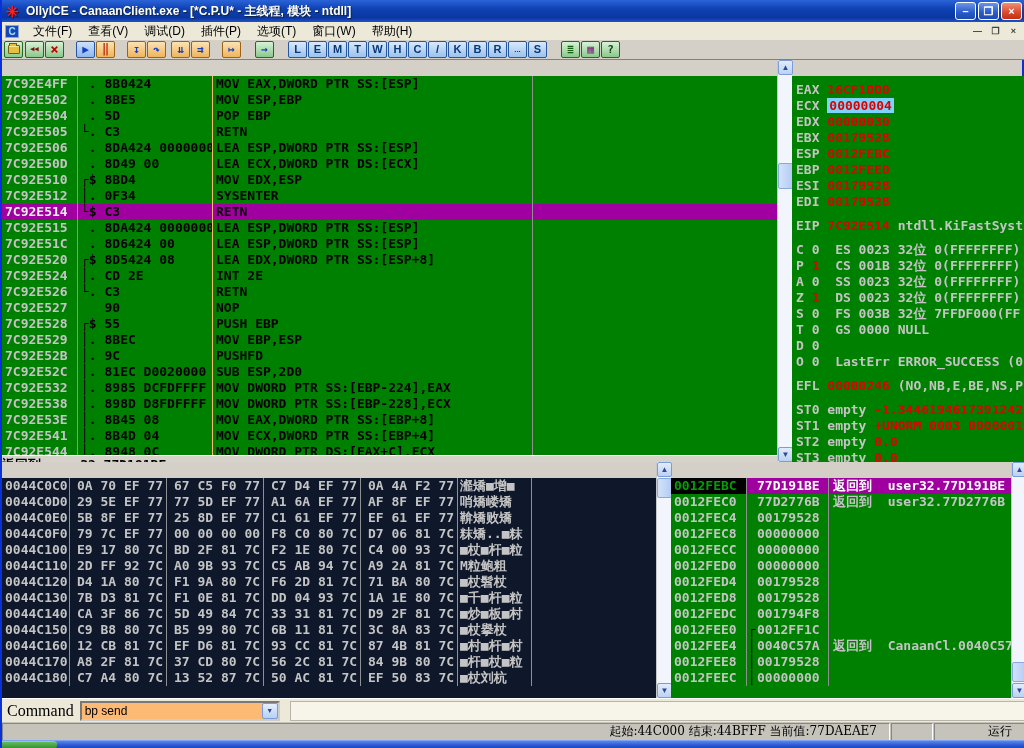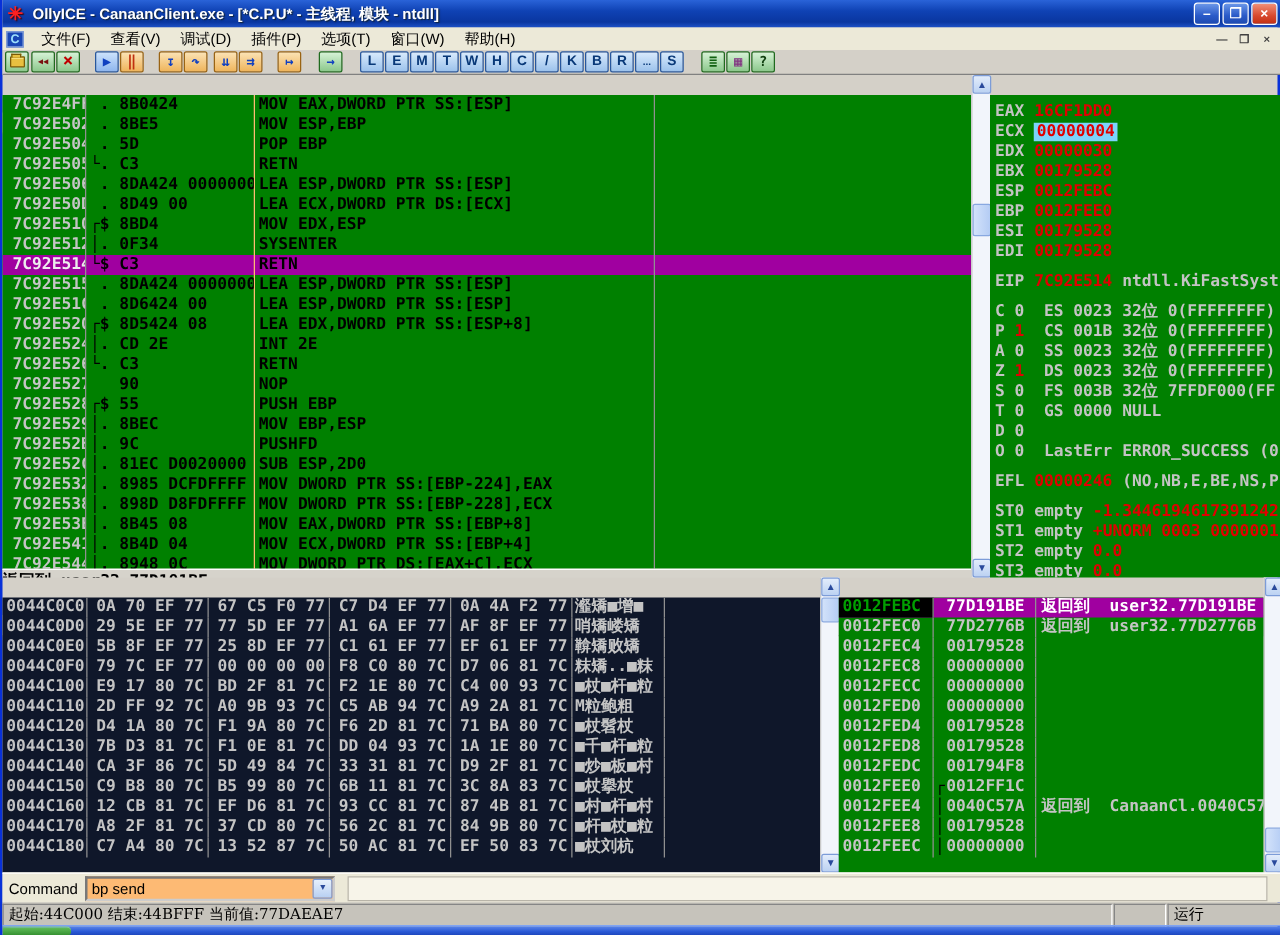--- a/index.html
+++ b/index.html
@@ -50,21 +50,21 @@
     border-right:1px solid #888; box-shadow:inset -1px 0 #fff; overflow:hidden; font-family:"DejaVu Sans Mono", monospace; }
   .green { background:#008000; }
   .g { color:#C4C4C4; } .r { color:#E00000; }
   .sel { background:#7dd3fc; padding:0 2px; }
 
   
   #disasm { position:absolute; left:0; top:60px; width:775px; height:395px; }
   #disasm-rows { position:absolute; left:0; top:16px; width:775px; height:379px; overflow:hidden; background:#008000; }
   .drow { display:flex; height:16px; line-height:16px; }
   .drow.selrow { background:#A000A0; }
-  .drow .c1 { width:67px;  padding-left:8px; border-right:1px solid #909090; overflow:hidden; }
+  .drow .c1 { width:76px;  padding-left:3px; border-right:1px solid #909090; overflow:hidden; }
   .drow .c2 { width:135px; padding-left:3px; border-right:1px solid #fdba74; overflow:hidden; color:#000; }
   .drow .c3 { width:320px; padding-left:3px; border-right:1px solid #909090; overflow:hidden; color:#000; }
   .drow .c4 { flex:1; overflow:hidden; }
   .selrow .c1 { color:#ECECEC; }
   #info-bar { position:absolute; left:0; top:395px; width:775px; height:7px; background:#D6D3CB; overflow:hidden;
     border-top:1px solid #fff; color:#000; }
 
   
   .sb { position:absolute; width:15px; background:#F2F5FB; border-left:1px solid #C8C8C8; }
   .sb .arrow { position:absolute; left:0; width:15px; height:15px; background:linear-gradient(#E2ECFB,#BCD2F2);
@@ -96,31 +96,31 @@
   .srow .sv { width:82px; padding-left:10px; border-right:1px solid #909090; overflow:hidden; position:relative; }
   .srow .sv .bk { position:absolute; left:1px; top:0; color:#000; }
   .srow .sc { flex:1; padding-left:4px; overflow:hidden; }
   .srow.selrow .sa { background:#000; color:#00A000; }
   .srow.selrow .sv, .srow.selrow .sc { color:#fff; }
   #stack-sb { left:1009px; top:462px; height:236px; }
 
   
   #cmdbar { position:absolute; left:0; top:698px; width:1024px; height:24px; background:#ECE9D8;
     display:flex; align-items:center; border-top:1px solid #fff; }
-  #cmd-label { font-size:12px; padding:0 6px 0 5px; }
+  #cmd-label { font-size:16px; padding:0 6px 0 5px;font-family:Liberation Serif, serif; }
   #cmd-combo { width:200px; height:20px; background:#fdba74; border:2px inset #ccc; position:relative;
     font-size:12px; line-height:16px; padding-left:3px; font-family:"Liberation Sans", sans-serif; }
   #cmd-drop { position:absolute; right:0; top:0; width:16px; height:16px; background:linear-gradient(#E6F0FC,#B8D0F2);
     border:1px solid #7C9CD8; border-radius:2px; font-size:7px; text-align:center; line-height:14px; color:#29499B; }
   #cmd-plugin-pane { margin-left:10px; width:736px; height:20px; background:#F7F4E9; border:1px solid #B8B4A8; }
 
   
   #statusbar { position:absolute; left:0; top:722px; width:1024px; height:18px; background:#C6C3BB; display:flex; }
   .sfield { border:1px solid; border-color:#868686 #fff #fff #868686; height:24px; margin:1px 1px 0 0;
-    font-size:12px; line-height:14px; padding:0 4px; color:#000; font-family:"DejaVu Serif", serif; }
+    font-size:12px; line-height:14px; padding:0 12px; color:#000; font-family:"DejaVu Serif", serif;text-align:right; }
   #sf1 { width:888px; } #sf2 { width:42px; } #sf3 { flex:1; font-family:"Liberation Sans", sans-serif; font-size:12px; }
 
   
   #taskbar { position:absolute; left:0; top:740px; width:1024px; height:8px;
     background:linear-gradient(#5B86E8,#2A59D6 60%,#1E47BE); border-top:1px solid #7FA3F2; }
   #start-btn { position:absolute; left:0; top:0; width:55px; height:8px; border-radius:0 8px 8px 0;
     background:linear-gradient(#62BE5A,#2F8A2B); border-top:1px solid #8CD884; }
 </style>
 </head>
 <body>

